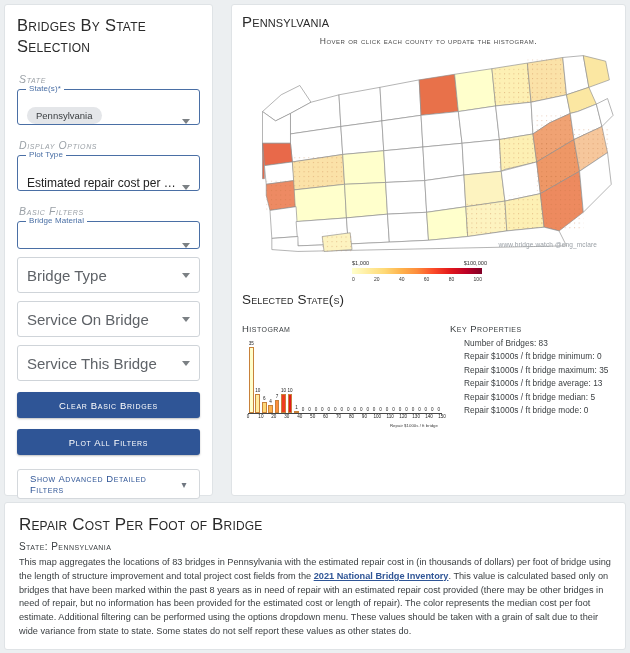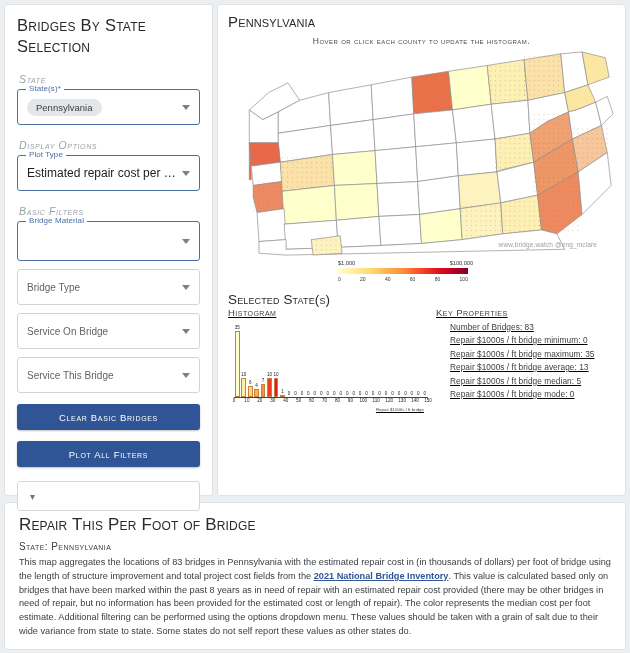--- a/index.html
+++ b/index.html
@@ -5,21 +5,21 @@
   * { box-sizing: border-box; margin: 0; padding: 0; }
   html, body {
     width: 630px; height: 653px;
     background: #eceff1;
     font-family: "Liberation Sans", sans-serif;
     overflow: hidden;
   }
   .page { width: 630px; height: 653px; position: relative; padding: 4px; }
 
   
-  .top-row { display: flex; gap: 4px; height: 492px; }
+  .top-row { display: flex; gap: 18px; height: 492px; }
 
   .card {
     background: #ffffff;
     border: 1px solid #dfe3e6;
     border-radius: 3px;
   }
 
   
   .sidebar { width: 209px; padding: 10px 12px; position: relative; }
   .sidebar-title {
@@ -32,26 +32,26 @@
     margin: 14px 0 4px 2px;
   }
   .group-label.first { margin-top: 16px; }
 
   .field {
     position: relative; height: 36px;
     border: 1px solid #cfd4d9; border-radius: 3px;
     display: flex; align-items: center; padding: 0 9px;
     background: #fff; margin-bottom: 8px;
   }
-  .field.active { border: 1.6px solid #4a6fa5; }
+  .field.active { border: 1.6px solid #4a6fa5; align-items: flex-end; }
   .field-legend {
     position: absolute; top: -6px; left: 8px; background: #fff;
     padding: 0 3px; font-size: 8px; color: #4a6fa5; letter-spacing: .01em;
   }
-  .field-text { font-size: 10px; color: #5f6368; white-space: nowrap;
+  .field-text { font-size: 15px; color: #5f6368; white-space: nowrap;
     overflow: hidden; text-overflow: ellipsis; flex: 1; }
   .field-text.dark { color: #222; font-size: 12px; }
   .chip {
     background: #e4e6e9; border-radius: 11px; padding: 3px 9px;
     font-size: 9.5px; color: #3c4043;
   }
   .caret {
     width: 0; height: 0; margin-left: 6px;
     border-left: 4px solid transparent; border-right: 4px solid transparent;
     border-top: 5px solid #7b8084;
@@ -96,21 +96,21 @@
       #ffffcc 0%, #ffeda0 12%, #fed976 25%, #feb24c 38%,
       #fd8d3c 50%, #fc4e2a 62%, #e31a1c 75%, #bd0026 88%, #800026 100%);
   }
   .cbar-ticks { position: absolute; top: 16px; left: 0; width: 130px;
     display: flex; justify-content: space-between; }
   .cbar-ticks span { font-size: 5px; color: #333; }
 
   
   .sel-title { font-size: 13.5px; color: #2a2a2a; font-variant: small-caps;
     margin-top: 2px; letter-spacing: .01em; }
-  .sel-row { display: flex; margin-top: 0; text-decoration: underline; }
+  .sel-row { display: flex; margin-top: 16px; }
   .hist-col { width: 200px; }
   .kp-col { flex: 1; padding-left: 8px; }
   .sub-head { font-size: 9.5px; color: #3c4043; font-variant: small-caps;
     letter-spacing: .05em; margin-bottom: 2px; }
 
   .chart { position: relative; height: 92px; }
   .plot { position: relative; height: 78px; margin-left: 6px;
     border-bottom: .7px solid #444; }
   .bars { position: absolute; left: 0; bottom: 0; width: 100%; height: 100%;
     display: flex; align-items: flex-end; }
@@ -160,21 +160,21 @@
       <div class="group-label">Display Options</div>
 
       <div class="field active">
         <span class="field-legend">Plot Type</span>
         <span class="field-text dark">Estimated repair cost per foot of bri...</span>
         <span class="caret"></span>
       </div>
 
       <div class="group-label">Basic Filters</div>
 
-      <div class="field active" style="height:40px">
+      <div class="field active" style="height:28px">
         <span class="field-legend">Bridge Material</span>
         <span class="field-text"></span>
         <span class="caret"></span>
       </div>
 
       <div class="field">
         <span class="field-text">Bridge Type</span>
         <span class="caret"></span>
       </div>
 
@@ -185,20 +185,21 @@
 
       <div class="field">
         <span class="field-text">Service This Bridge</span>
         <span class="caret"></span>
       </div>
 
       <div class="btn">Clear Basic Bridges</div>
       <div class="btn">Plot All Filters</div>
 
       <div class="btn-outline">
+        <span>Show Advanced Detailed Filters</span>
         <span class="chev">▾</span>
       </div>
     </div>
 
     <div class="card mappanel">
       <div class="map-title">Pennsylvania</div>
       <div class="map-sub">Hover or click each county to update the histogram.</div>
 
       <div class="mapbox">
         <svg viewBox="0 0 400 215" preserveAspectRatio="xMidYMid meet">
@@ -458,19 +459,19 @@
           <div class="kp-line">Repair $1000s / ft bridge maximum: 35</div>
           <div class="kp-line">Repair $1000s / ft bridge average: 13</div>
           <div class="kp-line">Repair $1000s / ft bridge median: 5</div>
           <div class="kp-line">Repair $1000s / ft bridge mode: 0</div>
         </div>
       </div>
     </div>
   </div>
 
   <div class="card bottom">
-    <div class="b-title">Repair This Per Foot of Bridge</div>
+    <div class="b-title">Repair Cost Per Foot of Bridge</div>
     <div class="b-state">State: Pennsylvania</div>
     <div class="b-para">
       <span>This map aggregates the locations of 83 bridges in Pennsylvania with the estimated repair cost in (in thousands of dollars) per foot of bridge using the length of structure improvement and total project cost fields from the </span><a class="lnk" href="#">2021 National Bridge Inventory</a><span>. This value is calculated based only on bridges that have been marked within the past 8 years as in need of repair with an estimated repair cost provided (there may be other bridges in need of repair, but no information has been provided for the estimated cost or length of repair). The color represents the median cost per foot estimate. Additional filtering can be performed using the options dropdown menu. These values should be taken with a grain of salt due to their wide variance from state to state. Some states do not self report these values as other states do.</span>
     </div>
   </div>
 </div>
 
 </body></html>

